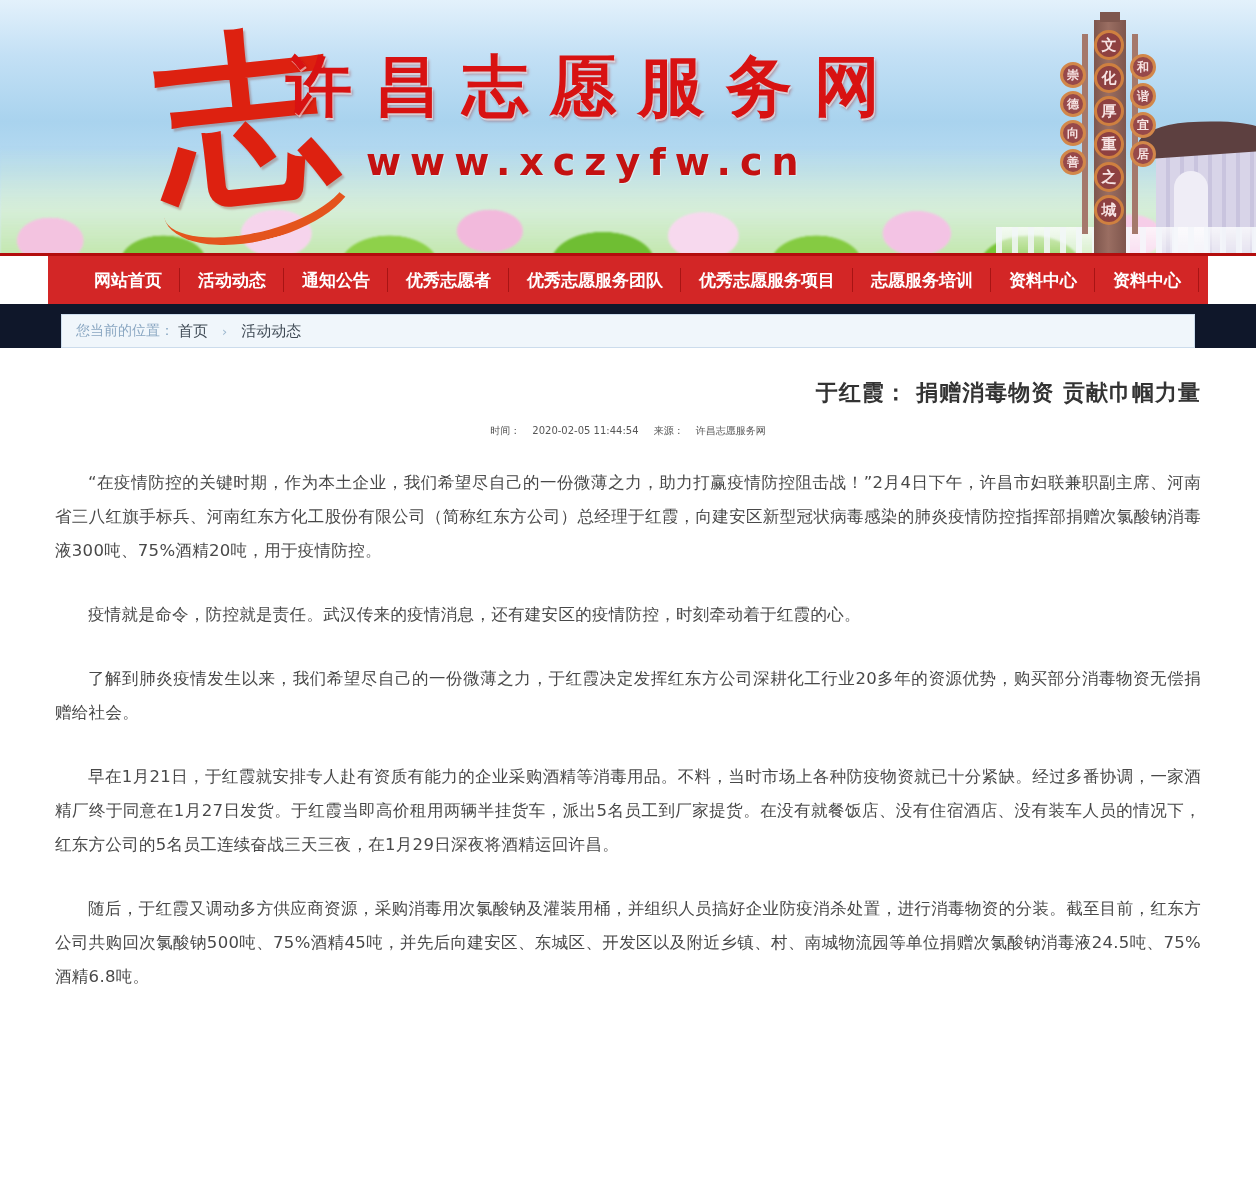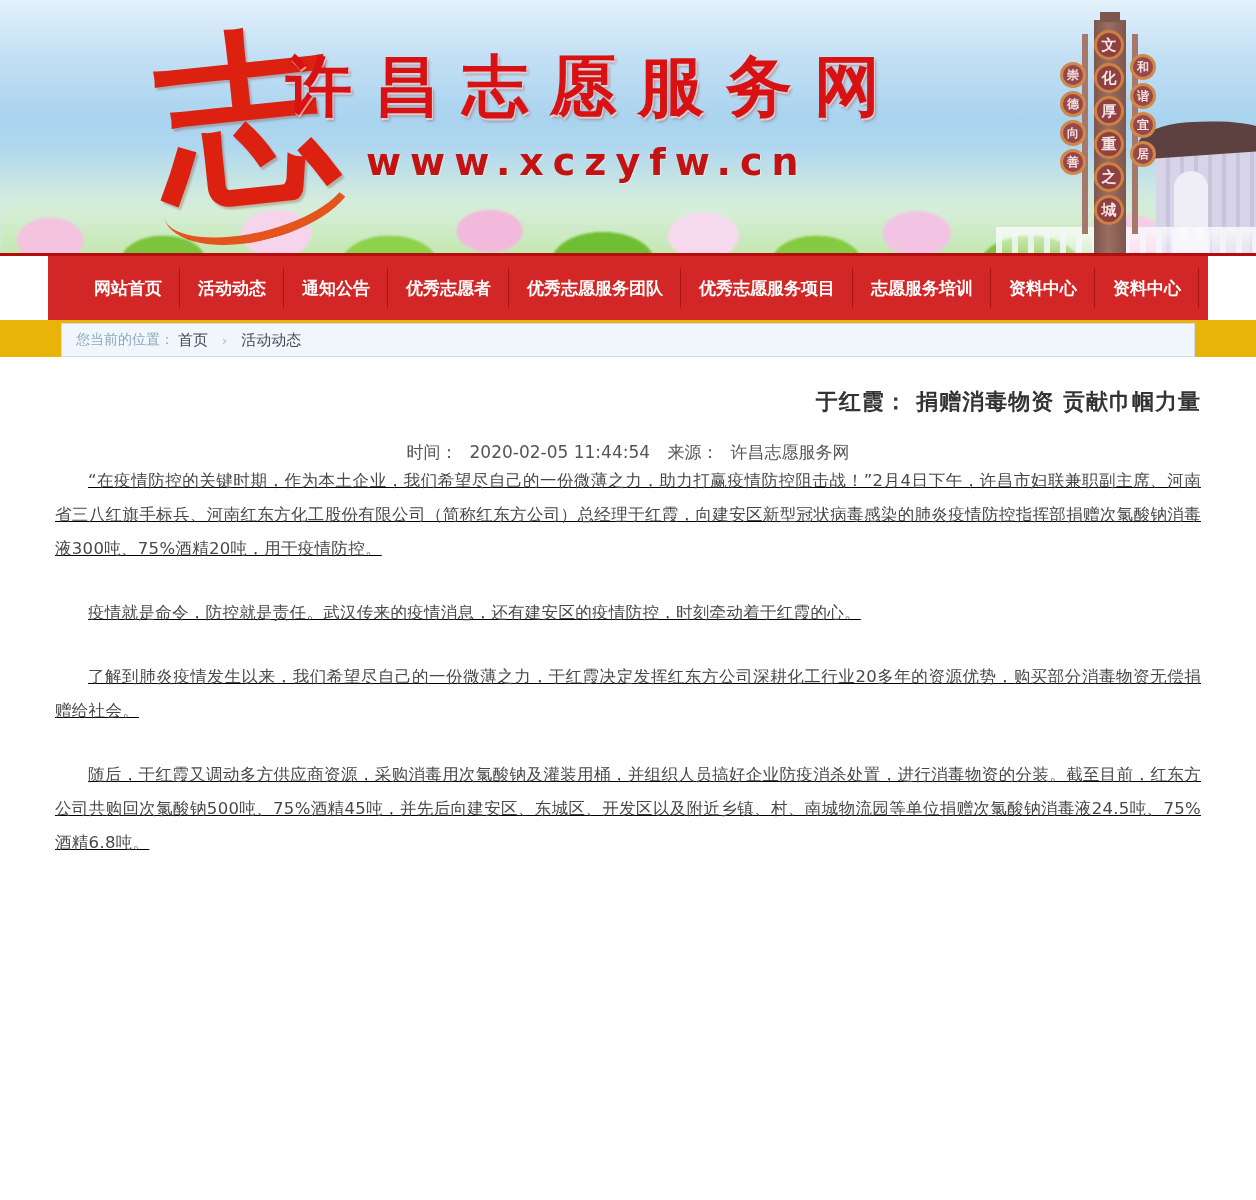--- a/index.html
+++ b/index.html
@@ -116,56 +116,56 @@
     font-weight:bold;
   }
   .m-left .m-badge,.m-right .m-badge{
     width:26px;height:26px;font-size:12px;line-height:20px;background:#97494a;border-color:#d2874a;
   }
 
   
   .red-line{width:1256px;height:3px;background:var(--red-dark);}
   .nav-row{width:1256px;background:#ffffff;}
   .nav-bar{
-    width:1160px;height:64px;margin:0 auto;background:var(--red-nav);
+    width:1160px;height:48px;margin:0 auto;background:var(--red-nav);
     display:flex;align-items:stretch;justify-content:space-between;
     padding:0 28px;
   }
   .nav-item{
     display:flex;align-items:center;padding:0 18px;position:relative;
     color:#ffffff;font-size:17px;font-weight:bold;cursor:pointer;
     text-decoration:none;white-space:nowrap;
   }
   .nav-item + .nav-item::before{
     content:"";position:absolute;left:-1px;top:12px;bottom:12px;width:1px;background:#a81414;
   }
 
   
-  .crumb-row{width:1256px;padding-top:3px;background:#eab308;}
+  .crumb-row{width:1256px;padding-top:10px;background:#0f172a;}
   .breadcrumb{
     width:1134px;height:34px;margin:0 auto;
     background:var(--crumb-bg);border:1px solid var(--crumb-border);
     display:flex;align-items:center;padding:0 14px;
     font-size:14px;color:#444;
   }
   .breadcrumb .crumb-label{color:#8aa7c2;margin-right:4px;}
   .breadcrumb a{color:#3f4a55;text-decoration:none;cursor:pointer;font-size:15px;}
   .breadcrumb .crumb-sep{color:#9db8cf;margin:0 14px;font-size:13px;}
 
   
   .article{width:1150px;margin:0 auto;padding:30px 2px 20px;}
   .article-title{
     text-align:right;font-size:22px;font-weight:bold;color:#333;
     letter-spacing:1px;
   }
   .article-meta{
-    text-align:center;margin-top:24px;font-size:17px;color:#555;
+    text-align:center;margin-top:16px;font-size:10px;color:#555;
   }
   .article-meta span{margin:0 6px;}
-  .article-body{text-decoration:underline;}
+  .article-body{margin-top:28px;}
   .article-body p{
     font-size:16.5px;line-height:34px;color:var(--text-body);
     text-align:justify;text-indent:2em;margin:0 0 30px;
     letter-spacing:.3px;
   }
 </style>
 </head>
 <body>
 
 <header class="banner">
@@ -238,15 +238,16 @@
   <div class="article-meta">
     <span>时间：</span><span>2020-02-05 11:44:54</span>
     <span>来源：</span><span>许昌志愿服务网</span>
   </div>
 
   <div class="article-body">
 
   <p>“在疫情防控的关键时期，作为本土企业，我们希望尽自己的一份微薄之力，助力打赢疫情防控阻击战！”2月4日下午，许昌市妇联兼职副主席、河南省三八红旗手标兵、河南红东方化工股份有限公司（简称红东方公司）总经理于红霞，向建安区新型冠状病毒感染的肺炎疫情防控指挥部捐赠次氯酸钠消毒液300吨、75%酒精20吨，用于疫情防控。</p>
       <p>疫情就是命令，防控就是责任。武汉传来的疫情消息，还有建安区的疫情防控，时刻牵动着于红霞的心。</p>
       <p>了解到肺炎疫情发生以来，我们希望尽自己的一份微薄之力，于红霞决定发挥红东方公司深耕化工行业20多年的资源优势，购买部分消毒物资无偿捐赠给社会。</p>
+      <p>早在1月21日，于红霞就安排专人赴有资质有能力的企业采购酒精等消毒用品。不料，当时市场上各种防疫物资就已十分紧缺。经过多番协调，一家酒精厂终于同意在1月27日发货。于红霞当即高价租用两辆半挂货车，派出5名员工到厂家提货。在没有就餐饭店、没有住宿酒店、没有装车人员的情况下，红东方公司的5名员工连续奋战三天三夜，在1月29日深夜将酒精运回许昌。</p>
       <p>随后，于红霞又调动多方供应商资源，采购消毒用次氯酸钠及灌装用桶，并组织人员搞好企业防疫消杀处置，进行消毒物资的分装。截至目前，红东方公司共购回次氯酸钠500吨、75%酒精45吨，并先后向建安区、东城区、开发区以及附近乡镇、村、南城物流园等单位捐赠次氯酸钠消毒液24.5吨、75%酒精6.8吨。</p>
     </div>
 </main>
 
 </body></html>

